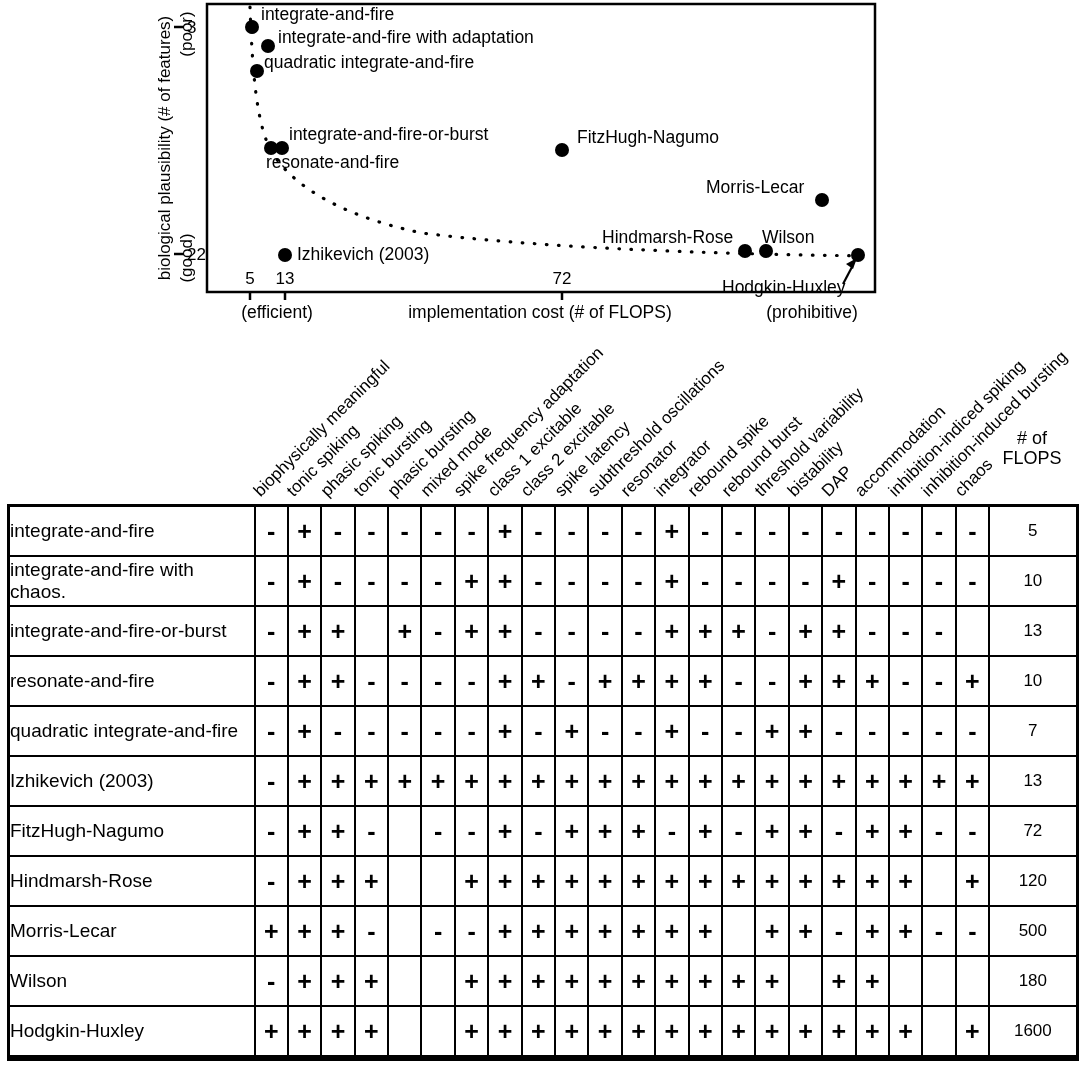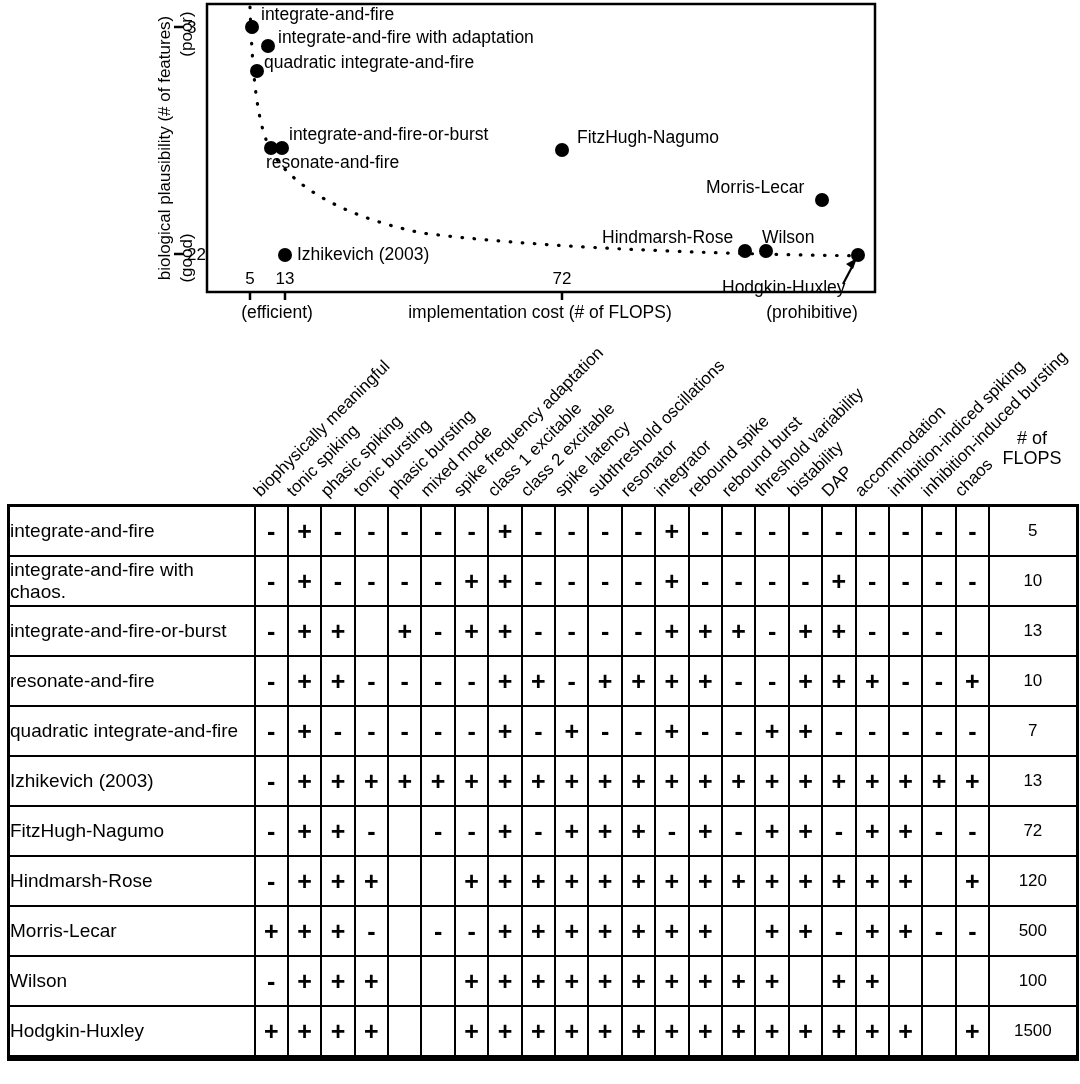--- a/index.html
+++ b/index.html
@@ -395,21 +395,21 @@
           <td class="mark">+</td>
           <td class="mark">+</td>
           <td class="mark">+</td>
           <td class="mark">+</td>
           <td class="mark"></td>
           <td class="mark">+</td>
           <td class="mark">+</td>
           <td class="mark"></td>
           <td class="mark"></td>
           <td class="mark"></td>
-          <td class="flops">100</td>
+          <td class="flops">180</td>
         </tr>
         <tr>
           <td class="model">Hodgkin-Huxley</td>
           <td class="mark">+</td>
           <td class="mark">+</td>
           <td class="mark">+</td>
           <td class="mark">+</td>
           <td class="mark"></td>
           <td class="mark"></td>
           <td class="mark">+</td>
@@ -421,18 +421,18 @@
           <td class="mark">+</td>
           <td class="mark">+</td>
           <td class="mark">+</td>
           <td class="mark">+</td>
           <td class="mark">+</td>
           <td class="mark">+</td>
           <td class="mark">+</td>
           <td class="mark">+</td>
           <td class="mark"></td>
           <td class="mark">+</td>
-          <td class="flops">1500</td>
+          <td class="flops">1600</td>
         </tr>
       </tbody>
   </table>
 
 </div>
 
 </body></html>

